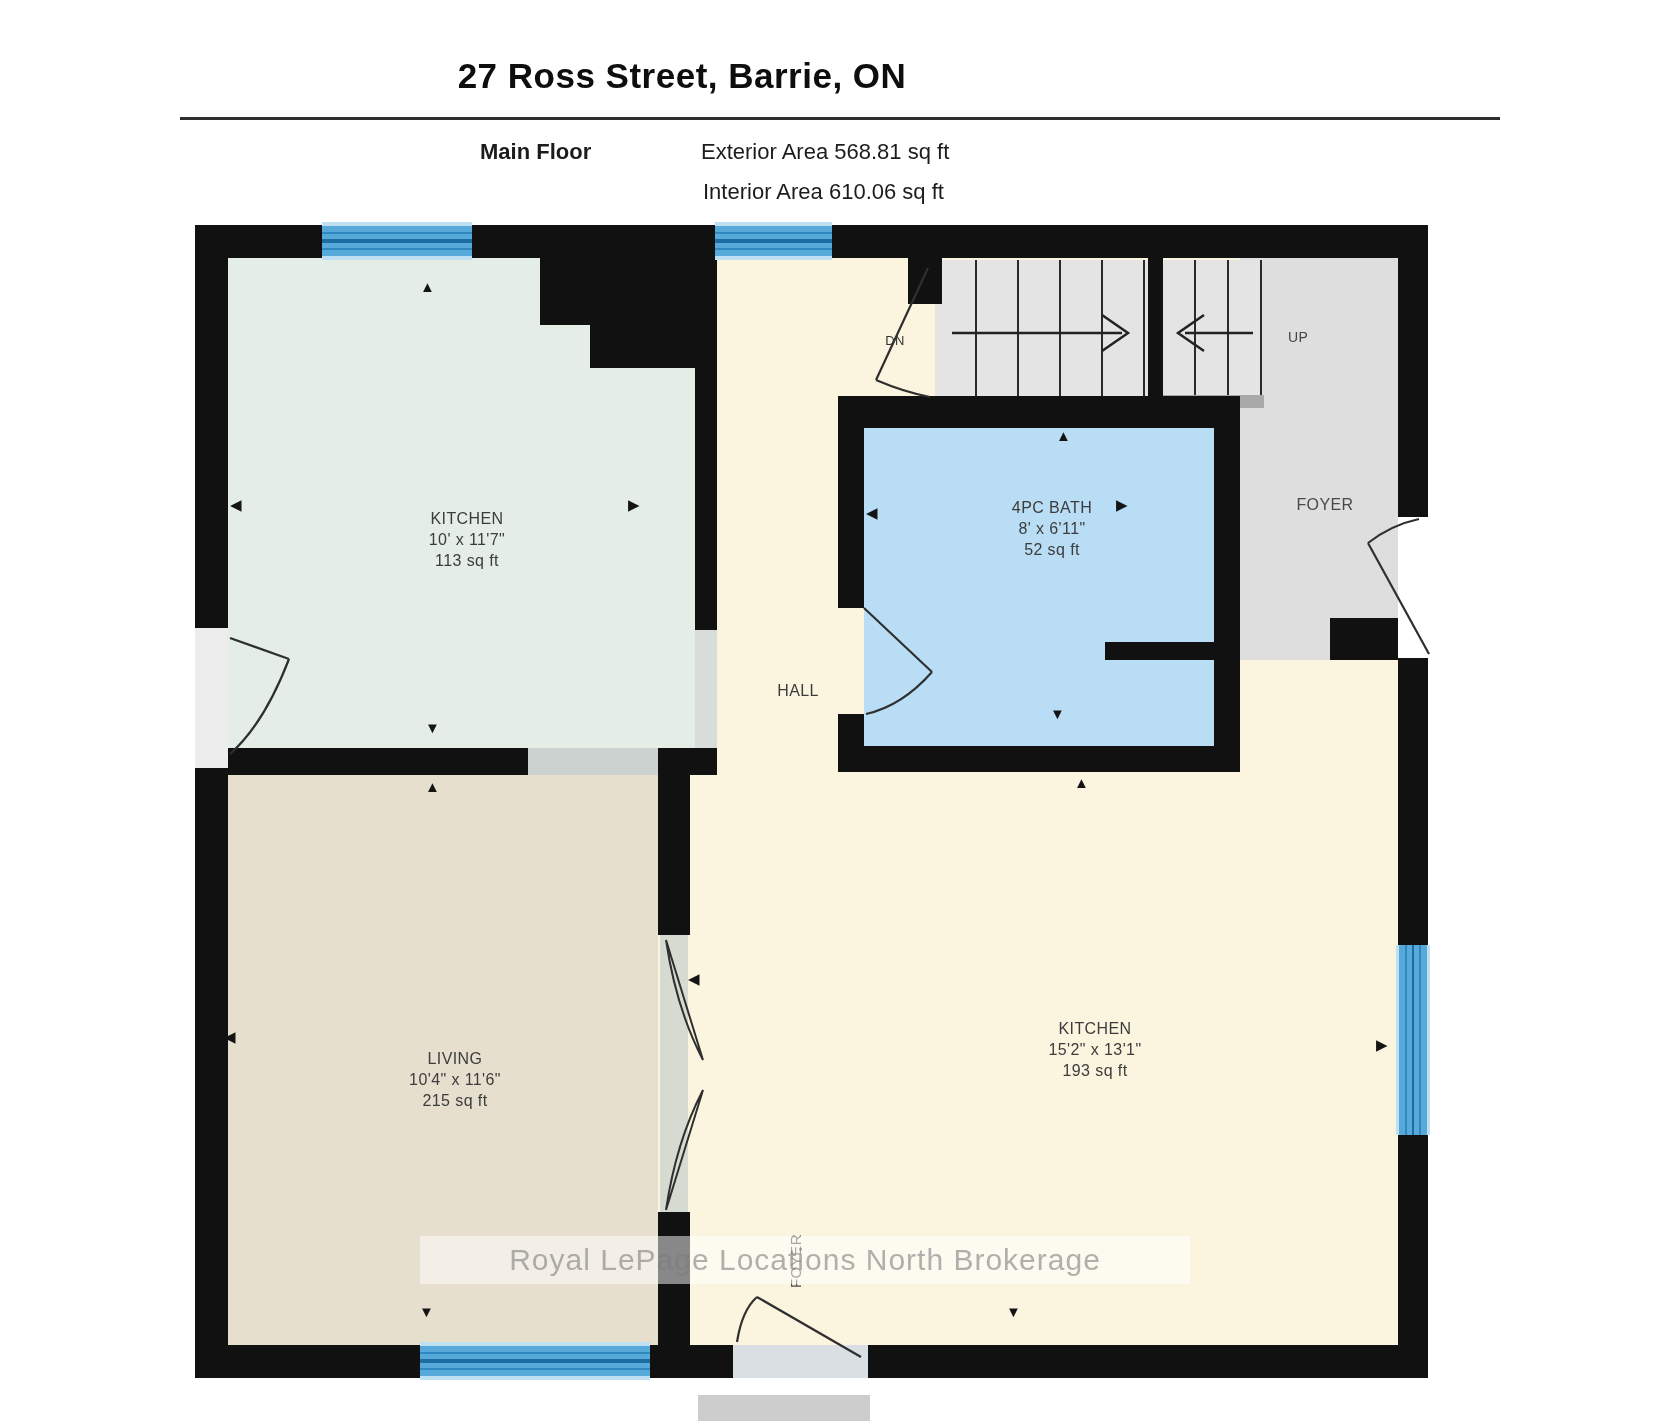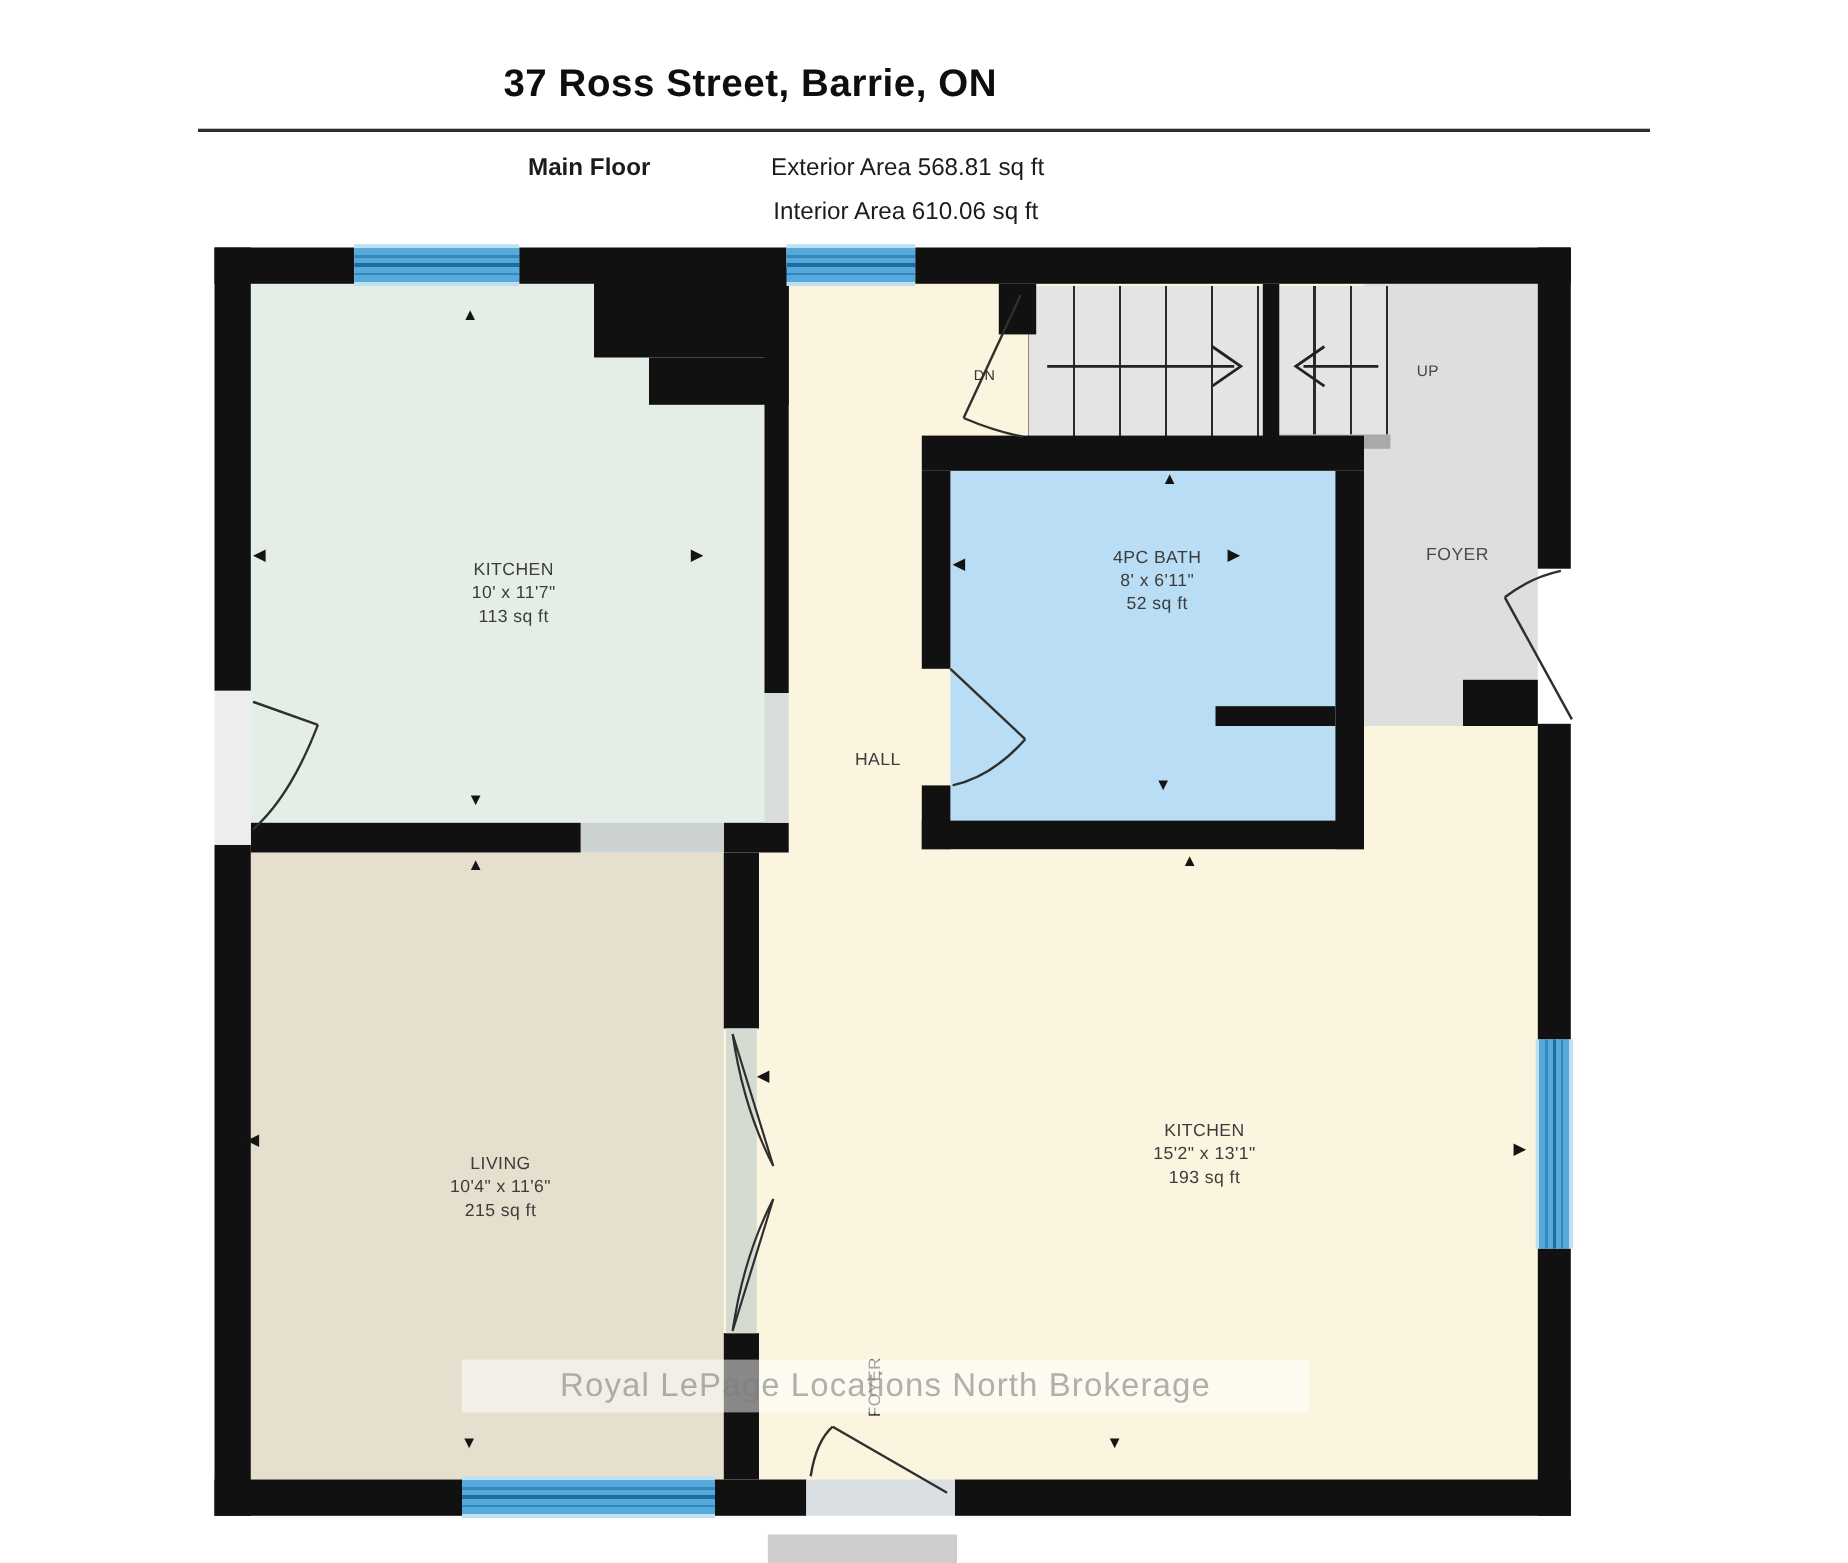--- a/index.html
+++ b/index.html
@@ -31,21 +31,21 @@
       background:rgba(255,255,255,.5);display:flex;align-items:center;justify-content:center;
       font-size:30px;font-weight:normal;letter-spacing:1px;color:rgba(125,125,125,.6);text-align:right;}
   #foyer-entry-label{position:absolute;left:752px;top:1252px;width:88px;height:18px;
       transform:rotate(-90deg);text-align:center;font-size:15px;color:#4a4a4a;
       letter-spacing:.5px;}
   svg{position:absolute;left:0;top:0;}
 </style>
 </head>
 <body>
 
-<div id="title">37 Ross Street, Barrie, ON</div>
+<div id="title">27 Ross Street, Barrie, ON</div>
 <div class="abs" style="left:180px;top:117px;width:1320px;height:3px;background:#2e2e2e;"></div>
 <div class="hdr-info" style="left:480px;top:139px;width:205px;font-weight:bold;">Main Floor</div>
 <div class="hdr-info" style="left:701px;top:139px;">Exterior Area 568.81 sq ft</div>
 <div class="hdr-info" style="left:703px;top:179px;">Interior Area 610.06 sq ft</div>
 
 <div>
 
   <div class="room" style="left:228px;top:258px;width:1170px;height:1087px;background:#fbf4df;"></div>
   <div class="room" style="left:228px;top:258px;width:467px;height:490px;background:#e4eee6;"></div>
   <div class="room" style="left:228px;top:775px;width:430px;height:570px;background:#e6dfce;"></div>

